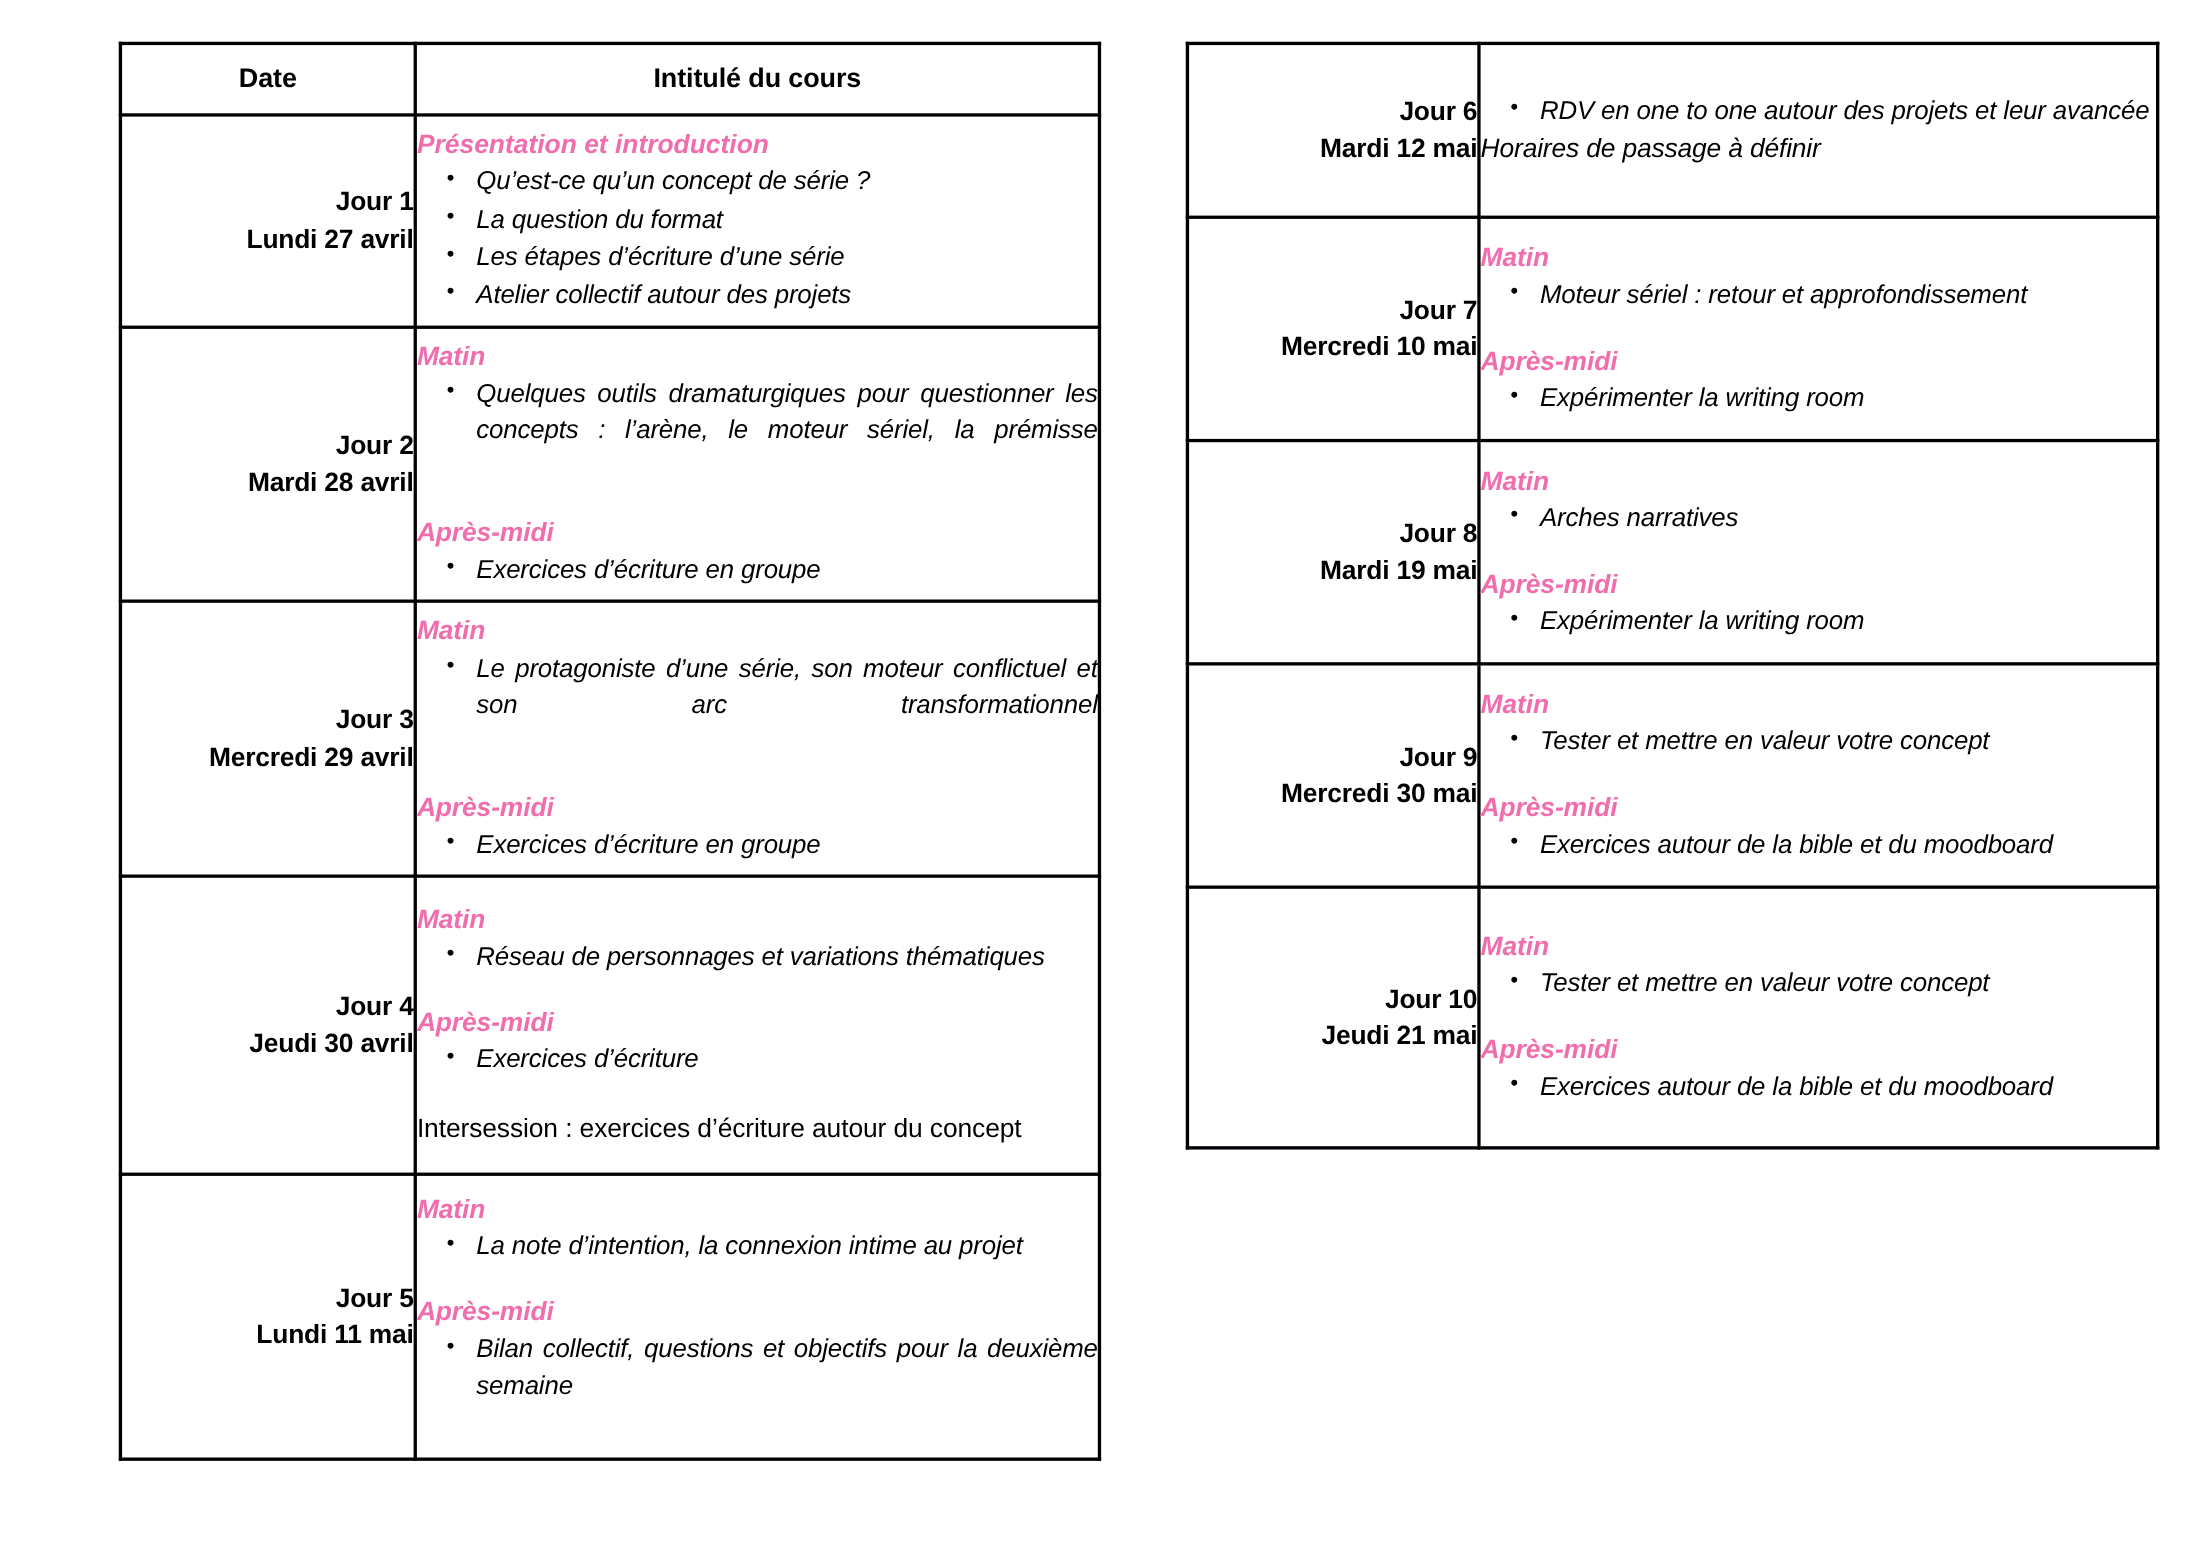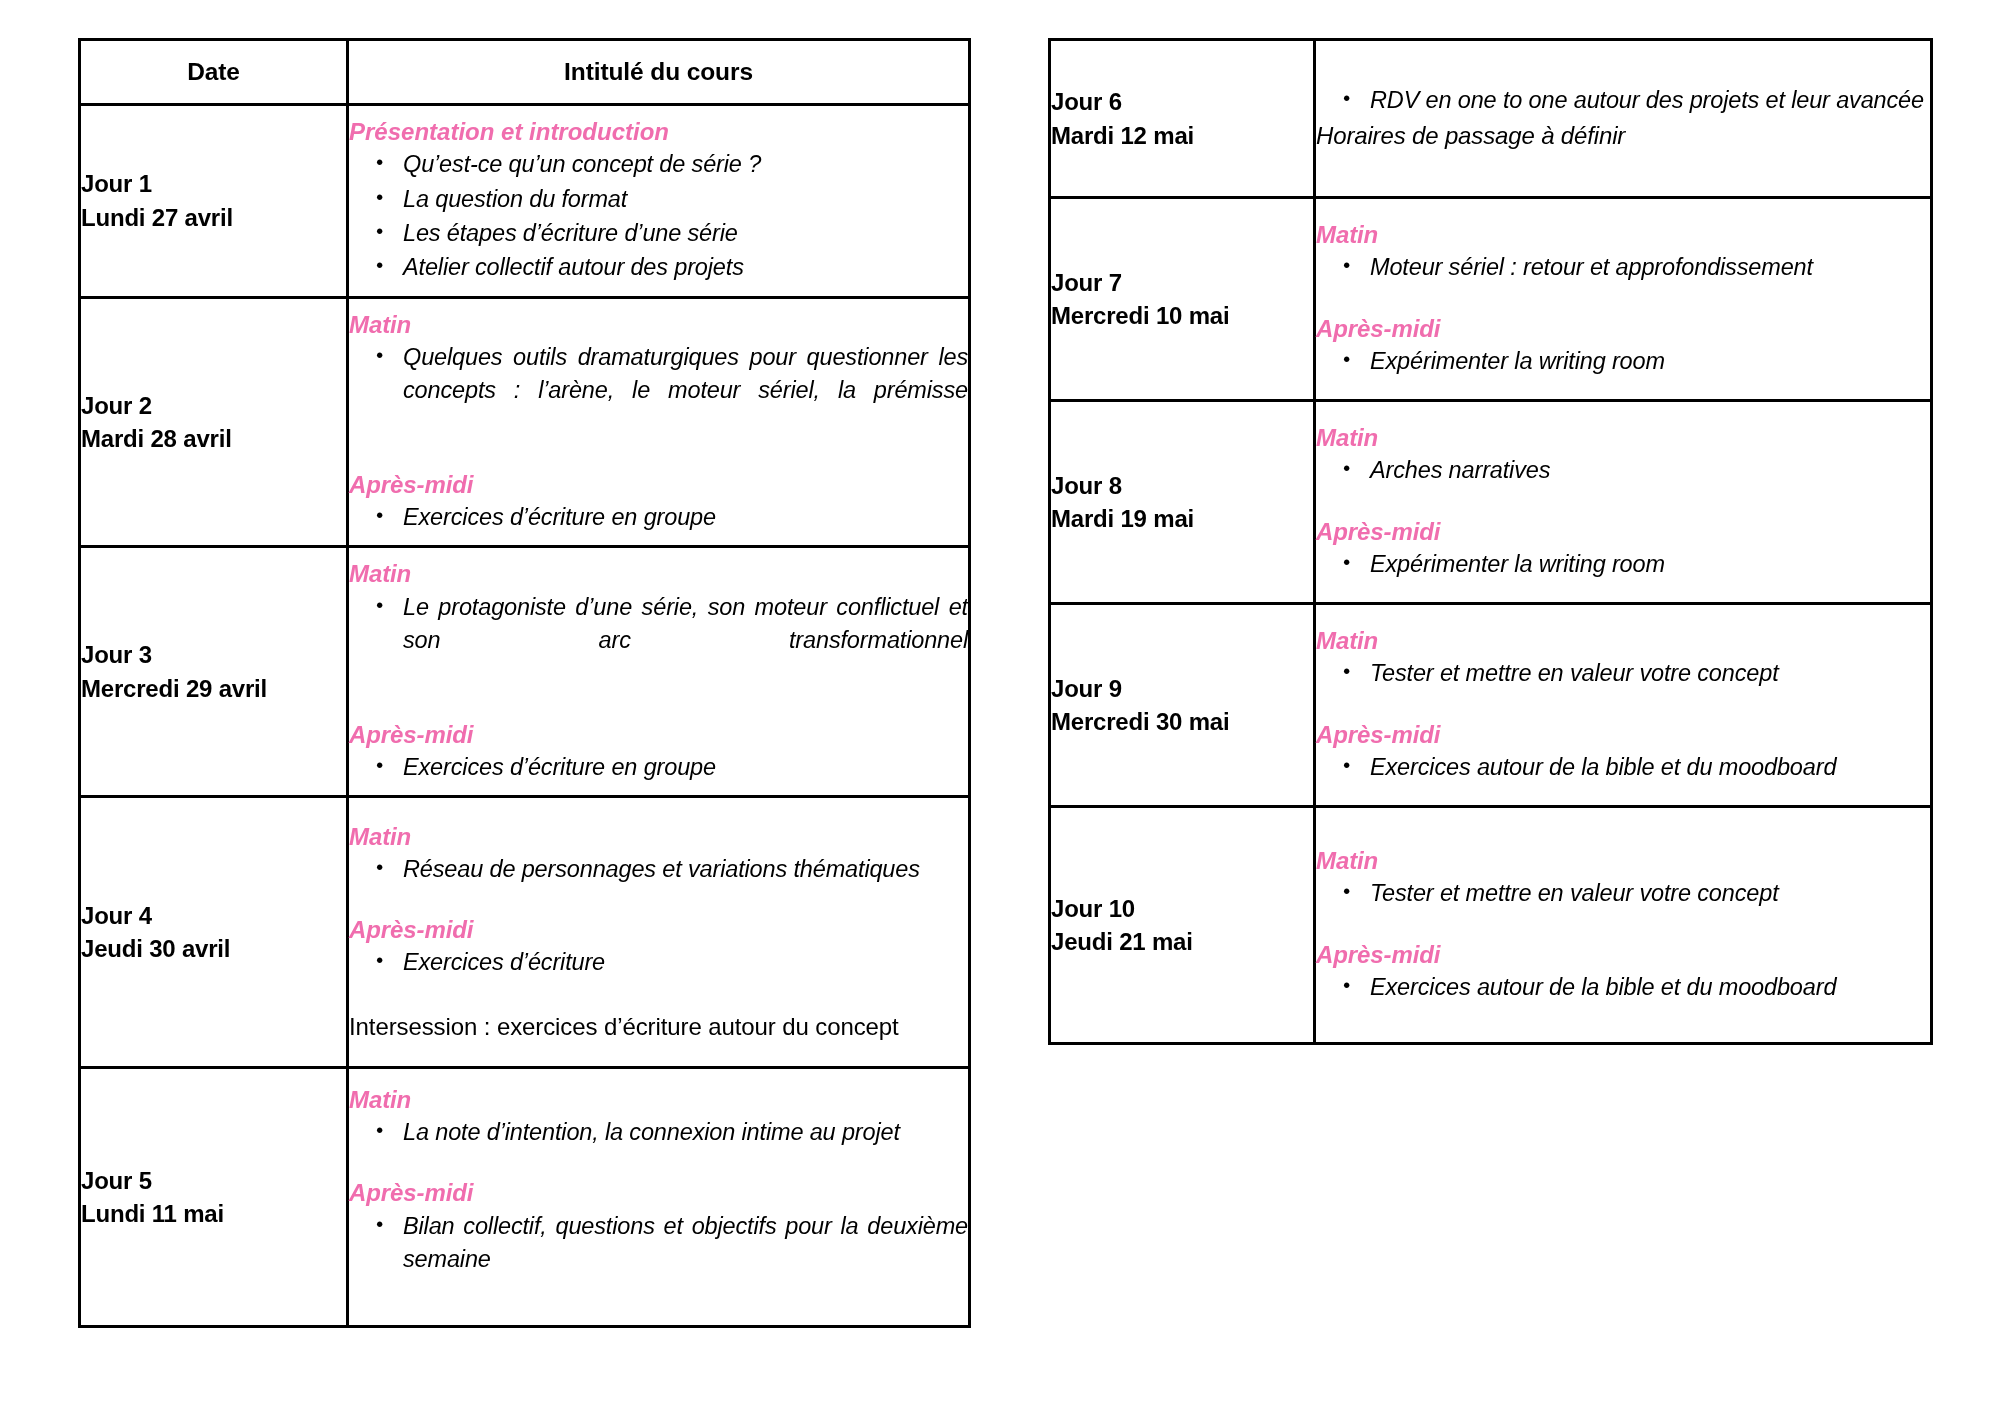--- a/index.html
+++ b/index.html
@@ -20,20 +20,21 @@
     height: 1414px;
     background: #ffffff;
   }
 
   
   .sched-table {
     position: absolute;
     border-collapse: collapse;
     table-layout: fixed;
     background: #c4b5fd;
+    margin-left: 30px;
   }
   .sched-table td, .sched-table th {
     border: 3px solid #000000;
     vertical-align: middle;
     background: #ffffff;
     padding: 0;
   }
 
   #table-left  { left: 78px;  top: 38px; width: 890px; }
   #table-right { left: 1048px; top: 38px; width: 882px; }
@@ -47,21 +48,21 @@
   .hdr-cell {
     height: 62px;
     text-align: center;
     font-weight: bold;
     font-size: 24.5px;
     letter-spacing: -0.1px;
   }
 
   
   .date-cell {
-    text-align: left;
+    text-align: right;
   }
   .date-inner {
     font-weight: bold;
     font-size: 24px;
     line-height: 1.39;
     letter-spacing: -0.2px;
   }
   .date-line { display: block; white-space: nowrap; }
 
   

